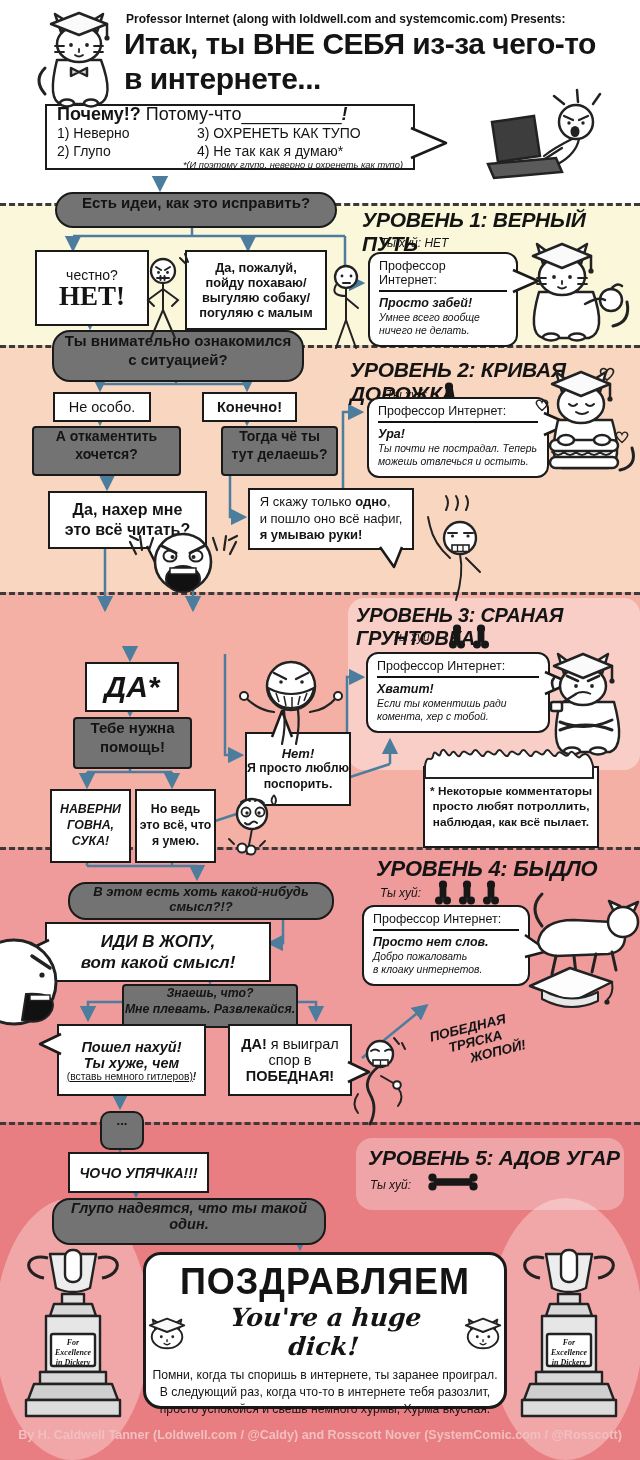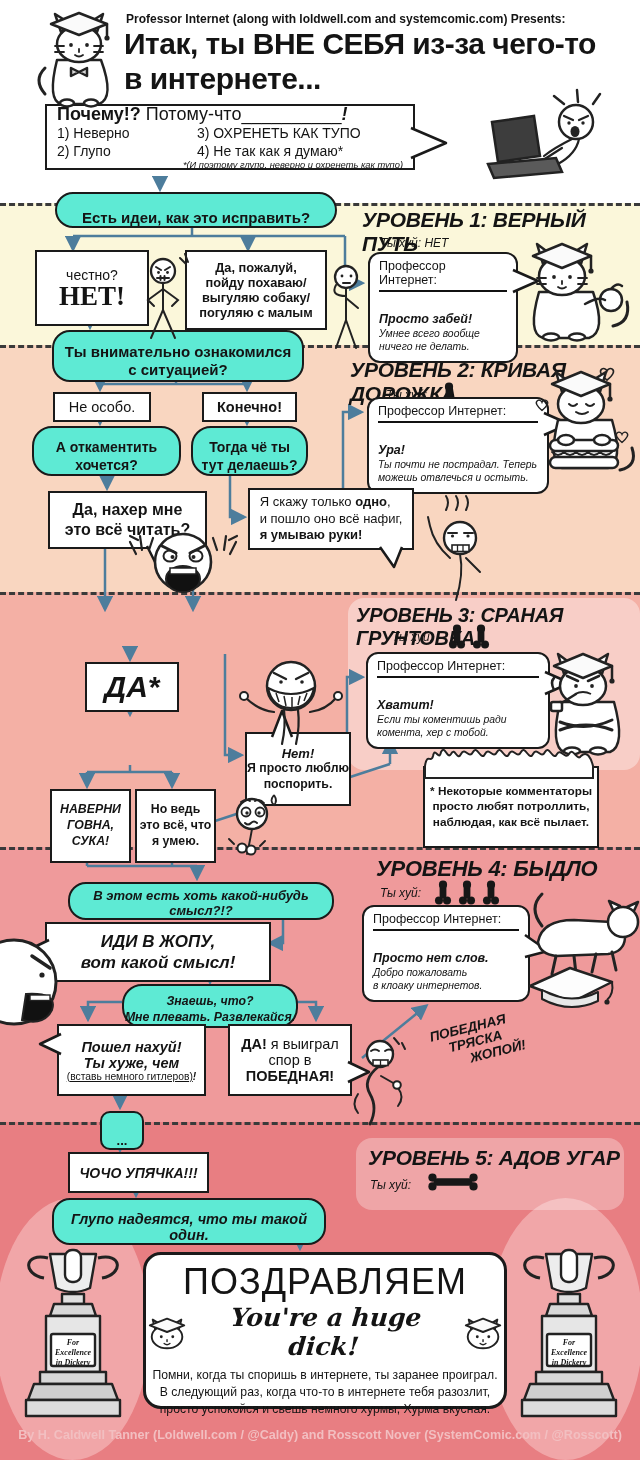--- a/index.html
+++ b/index.html
@@ -3,26 +3,26 @@
 <meta charset="utf-8">
 <style>
   html,body{margin:0;padding:0}
   #canvas{position:relative;width:640px;height:1460px;overflow:hidden;background:#fff;
     font-family:"Liberation Sans","DejaVu Sans",sans-serif;color:#141414}
   .band{position:absolute;left:0;width:640px;z-index:0}
   .dash{position:absolute;left:0;width:640px;border-top:3px dashed #3a3a3a;z-index:1}
   .arrows{position:absolute;left:0;top:0;z-index:2}
   .wbox{position:absolute;background:#fff;border:2.5px solid #1a1a1a;z-index:3;
     display:flex;flex-direction:column;align-items:center;justify-content:center;text-align:center}
-  .pill{position:absolute;background:#5eead4;border:2.5px solid #1a1a1a;border-radius:18px;z-index:3;
-    display:flex;flex-direction:column;align-items:center;justify-content:flex-end;text-align:center}
-  .rbox{border-radius:20px}
+  .pill{position:absolute;background:#737373;border:2.5px solid #1a1a1a;border-radius:18px;z-index:3;
+    display:flex;flex-direction:column;align-items:center;justify-content:flex-start;text-align:center}
+  .rbox{border-radius:4px}
   .bubble{position:absolute;background:#fff;border:2.5px solid #1a1a1a;border-radius:12px;z-index:3;
     padding:5px 9px 7px;text-align:left}
-  .bubble .hdr{font-size:12.5px;border-bottom:2px solid #111;padding-bottom:3px;margin-bottom:20px}
+  .bubble .hdr{font-size:12.5px;border-bottom:2px solid #111;padding-bottom:3px;margin-bottom:4px}
   .bubble .verdict{font-weight:700;font-style:italic;font-size:12.5px}
   .bubble .note{font-style:italic;font-size:10.4px;line-height:1.28;margin-top:1px}
   .tail{position:absolute;z-index:5;overflow:visible}
   .lvl-title{position:absolute;font-weight:800;font-style:italic;font-size:21px;z-index:3;letter-spacing:-0.3px}
   .youare{position:absolute;font-style:italic;font-size:12px;z-index:3}
   .ml{white-space:pre-line}
   .b{font-weight:700}.i{font-style:italic}.bi{font-weight:700;font-style:italic}
   .fig{position:absolute;z-index:4;overflow:visible}
   .panel{position:absolute;background:rgba(255,255,255,0.38);border-radius:16px;z-index:2}
   .icon-dick{position:absolute;z-index:3}
@@ -278,21 +278,21 @@
   <div class="wbox" style="left:53px;top:392px;width:94px;height:26px">
     <span style="font-size:14.5px">Не особо.</span>
   </div>
   <div class="wbox" style="left:202px;top:392px;width:91px;height:26px">
     <span class="b" style="font-size:14.5px">Конечно!</span>
   </div>
   <div class="pill rbox" style="left:32px;top:426px;width:145px;height:46px">
     <span class="ml b" style="font-size:14px;line-height:1.25">А откаментить
 хочется?</span>
   </div>
-  <div class="pill rbox" style="left:191px;top:426px;width:113px;height:46px">
+  <div class="pill rbox" style="left:221px;top:426px;width:113px;height:46px">
     <span class="ml b" style="font-size:14px;line-height:1.25">Тогда чё ты
 тут делаешь?</span>
   </div>
 
   <div class="bubble" style="left:367px;top:397px;width:160px">
     <div class="hdr">Профессор Интернет:</div>
     <div class="verdict">Ура!</div>
     <div class="note ml">Ты почти не пострадал. Теперь
 можешь отвлечься и остыть.</div>
     <svg class="tail" style="right:-26px;top:12px" width="30" height="28" viewBox="0 0 30 28">
@@ -382,20 +382,24 @@
     </svg>
   <svg class="icon-dick" style="left:472px;top:624px" width="18" height="25" viewBox="0 0 20 28">
       <use href="#sym-dick"></use>
     </svg>
 
 
   <div class="wbox" style="left:85px;top:662px;width:90px;height:46px">
     <span class="bi" style="font-size:30px;font-weight:900">ДА*</span>
   </div>
 
+  <div class="pill rbox" style="left:73px;top:717px;width:115px;height:48px">
+    <span class="ml b" style="font-size:15px;line-height:1.25">Тебе нужна
+помощь!</span>
+  </div>
 
   <svg class="fig" style="left:236px;top:650px" width="108" height="96" viewBox="0 0 108 96">
     <circle cx="55" cy="36" r="24" fill="#fff" stroke="#222" stroke-width="2.5"></circle>
     <g stroke="#222" stroke-width="2.4" fill="none" stroke-linecap="round">
       <path d="M38,23 l12,6 M72,23 l-12,6"></path>
     </g>
     <circle cx="45" cy="32" r="1.8" fill="#222"></circle>
       <circle cx="66" cy="32" r="1.8" fill="#222"></circle>
     <path d="M32,38 Q55,50 78,38 Q74,58 55,58 Q36,58 32,38 Z" fill="#fff" stroke="#222" stroke-width="2.2" stroke-linejoin="round"></path>
     <g stroke="#222" stroke-width="1.5" fill="none">
@@ -603,21 +607,21 @@
 
   <div class="wbox" style="left:68px;top:1152px;width:137px;height:37px">
     <span class="bi" style="font-size:14px">ЧОЧО УПЯЧКА!!!</span>
   </div>
 
   <div class="pill" style="left:52px;top:1198px;width:270px;height:43px">
     <span class="bi" style="font-size:14.5px">Глупо надеятся, что ты такой один.</span>
   </div>
 
   <div class="wbox" style="left:143px;top:1252px;width:364px;height:157px;border-width:3px;border-radius:18px;justify-content:flex-start;padding-top:8px;box-sizing:border-box">
-    <div style="font-size:36px;font-weight:400;letter-spacing:1px;line-height:1.05">ПОЗДРАВЛЯЕМ</div>
+    <div style="font-size:36px;font-weight:700;letter-spacing:1px;line-height:1.05">ПОЗДРАВЛЯЕМ</div>
     <div style="display:flex;align-items:center;gap:8px;margin-top:2px">
       <svg width="44" height="38" viewBox="0 0 44 38">
         <g stroke="#222" stroke-width="2" fill="#fff" stroke-linejoin="round">
           <path d="M10,18 L7,6 L17,12 Z"></path>
             <path d="M34,18 L37,6 L27,12 Z"></path>
           <ellipse cx="22" cy="24" rx="16" ry="12"></ellipse>
           <polygon points="4,12 22,5 40,12 22,19" fill="#fafafa"></polygon>
         </g>
         <circle cx="16" cy="24" r="1.5" fill="#222"></circle>
           <circle cx="28" cy="24" r="1.5" fill="#222"></circle>

